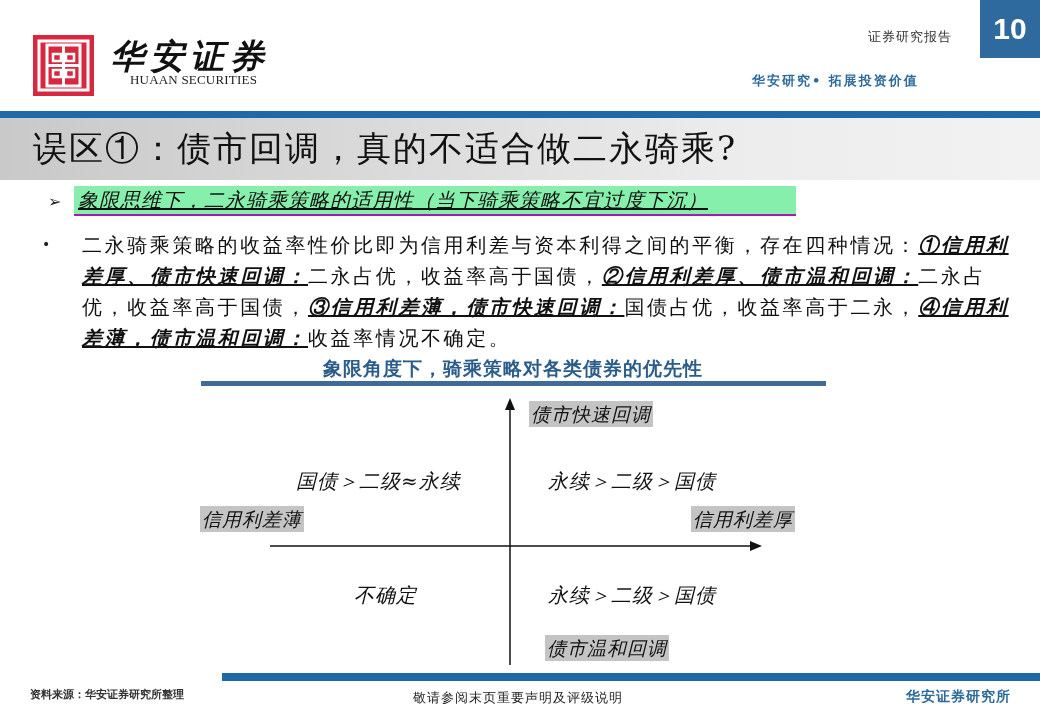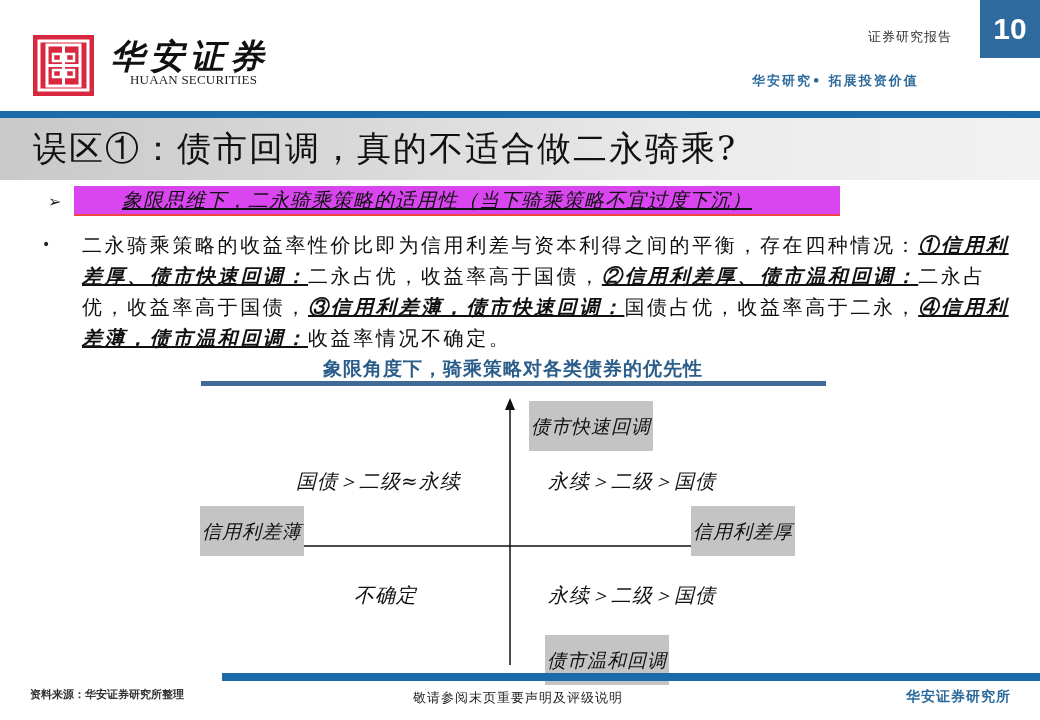--- a/index.html
+++ b/index.html
@@ -21,36 +21,36 @@
   .slogan { left:752px; top:72px; font-size:13px; color:#2c6a9b; letter-spacing:2px; font-weight:bold; }
   .top-bar { left:0; top:111px; width:1040px; height:7px; background:#1c6aa7; }
 
   
   .title-band { left:0; top:118px; width:1040px; height:62px;
                 background:linear-gradient(to right, #c9c9c9 0%, #d9d9d9 35%, #ececec 70%, #f2f2f2 100%); }
   .title-text { left:33px; top:124px; font-size:34px; color:#111; line-height:48px; letter-spacing:2px; }
 
   
   .arrow-mark { left:48px; top:192px; font-size:16px; color:#222; font-family:"DejaVu Sans", sans-serif; }
-  .sub-head { left:74px; top:186px; height:28px; width:722px; background:#d946ef;
-              border-bottom:2px solid #ef4444;padding-left:44px; }
+  .sub-head { left:74px; top:186px; height:28px; width:722px; background:#86efac;
+              border-bottom:2px solid #a21caf; }
   .sub-head span { display:block; padding-left:4px; font-size:20px; line-height:28px; font-style:italic;
                    text-decoration:underline; color:#111; letter-spacing:1px; }
 
   
   .bullet { left:42px; top:236px; font-size:14px; color:#222; font-family:"DejaVu Sans", sans-serif; }
   .para { left:82px; top:230px; width:940px; font-size:20px; line-height:31px; letter-spacing:2.6px; color:#111; }
   .para .em { font-style:italic; font-weight:bold; text-decoration:underline; }
 
   
   .fig-title { left:200px; top:356px; width:626px; text-align:center; font-size:19px; font-weight:bold;
                color:#2b5d8a; letter-spacing:1px; }
   .fig-rule { left:201px; top:381px; width:625px; height:5px; background:#3f6b96; }
 
-  .axis-label { font-size:19px; font-style:italic; background:#c4c4c4; color:#111; padding:12px 2px;
+  .axis-label { font-size:19px; font-style:italic; background:#c4c4c4; color:#111; padding:0 2px;
                 line-height:26px; letter-spacing:1px; }
   .quad-text { font-size:20px; font-style:italic; color:#111; letter-spacing:1px; line-height:26px; }
 
   
   .bottom-bar { left:222px; top:673px; width:818px; height:8px; background:#1c6aa7; }
   .foot-source { left:30px; top:687px; font-size:11px; color:#333;font-weight:bold; }
   .foot-disclaimer { left:413px; top:689px; font-size:13px; color:#222; letter-spacing:1px; }
   .foot-brand { left:906px; top:688px; font-size:14px; color:#2c6a9b; font-weight:bold; letter-spacing:1px; }
 </style>
 </head>

